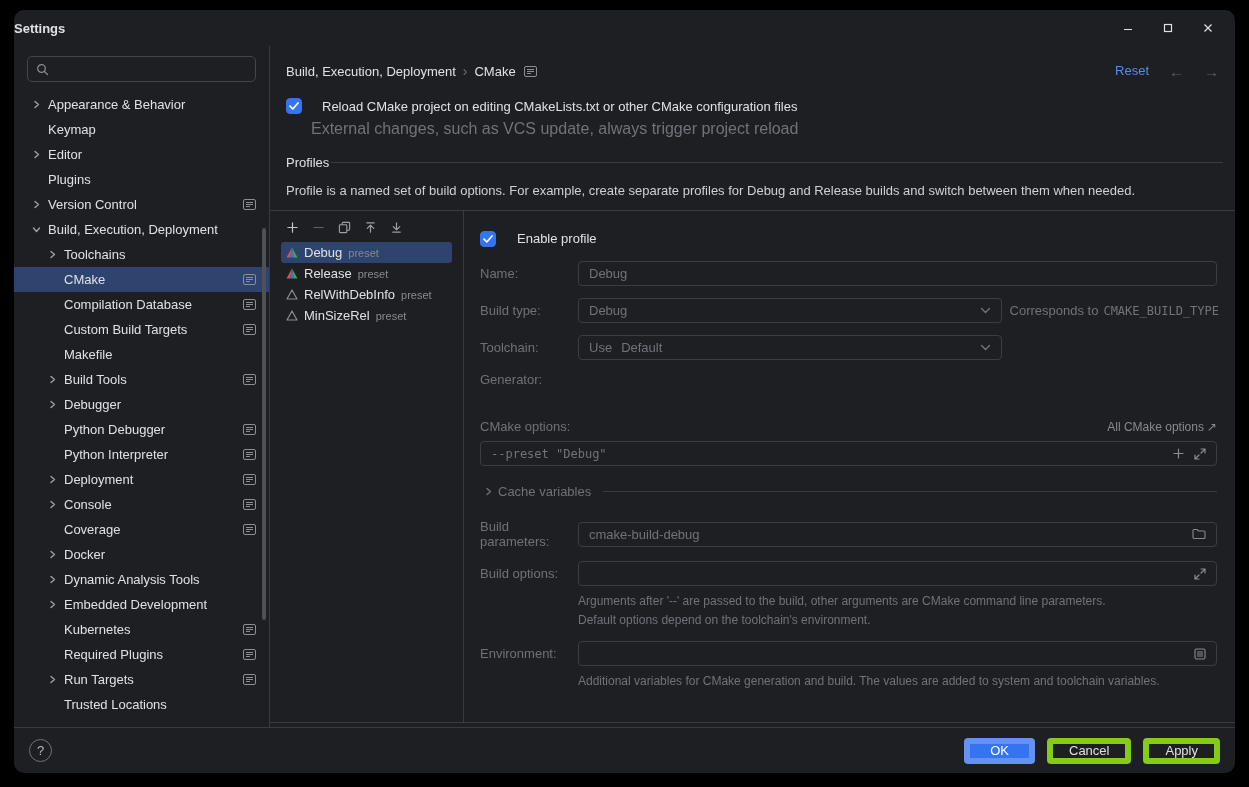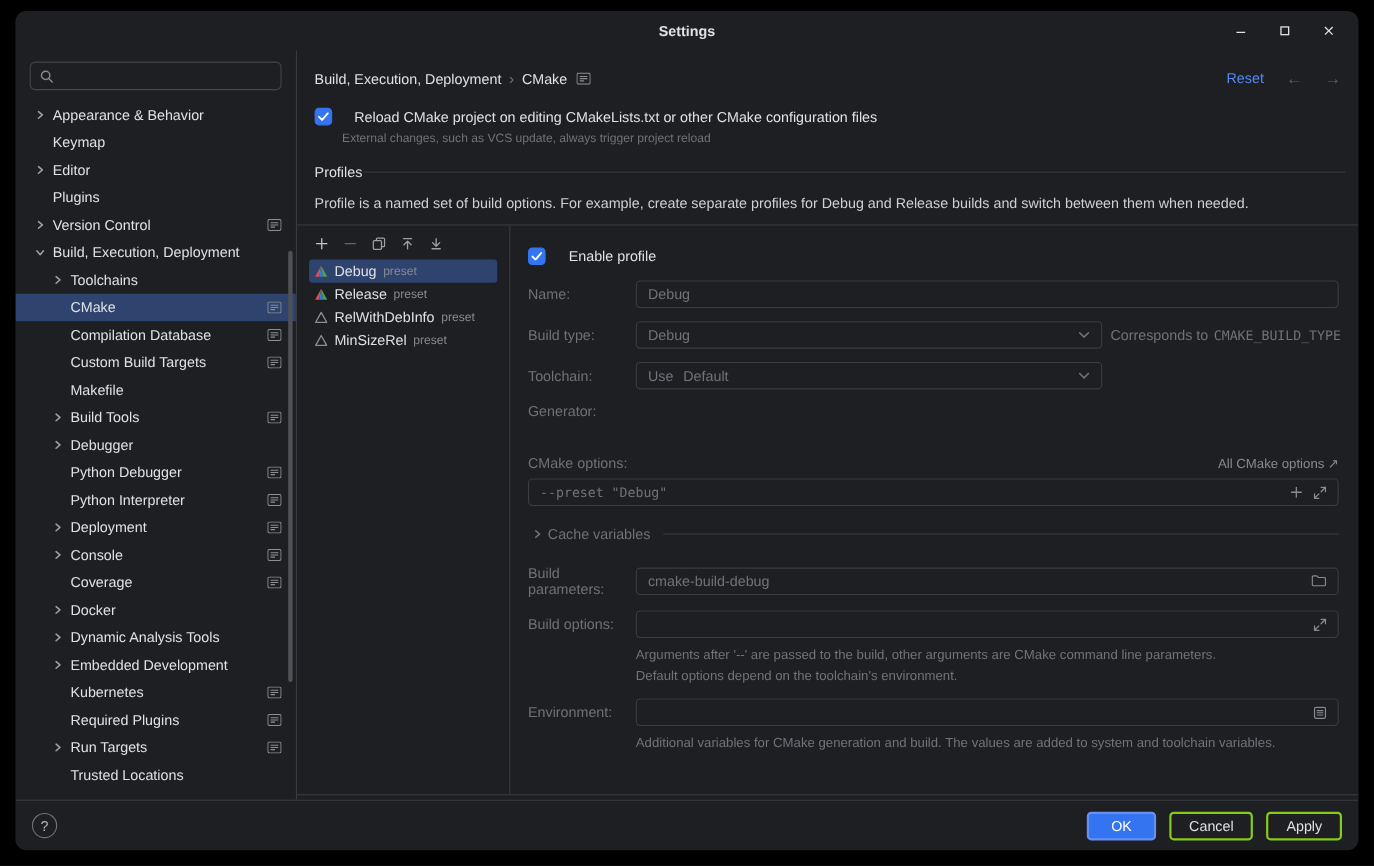--- a/index.html
+++ b/index.html
@@ -1,21 +1,21 @@
 <!DOCTYPE html>
 <html><head>
 <meta charset="utf-8">
 <style>
   *{box-sizing:border-box;margin:0;padding:0}
   html,body{width:1249px;height:787px}
   body{background:#000;font-family:"Liberation Sans","DejaVu Sans",sans-serif;position:relative;overflow:hidden;color:#dfe1e5}
   svg{display:block}
   .window{position:absolute;left:14px;top:10px;width:1221px;height:763px;background:#1e1f22;border-radius:10px;display:flex;flex-direction:column;overflow:hidden}
   
-  .titlebar{flex:0 0 36px;display:flex;align-items:center;justify-content:center;position:relative}
+  .titlebar{flex:0 0 36px;display:flex;align-items:center;position:relative}
   .title{font-size:13px;font-weight:bold;color:#dfe1e5}
   .win-controls{position:absolute;right:20px;top:0;height:100%;display:flex;align-items:center;gap:26px}
   .wc{width:14px;height:14px;display:flex;align-items:center;justify-content:center}
   
   .content{flex:1;display:flex;min-height:0}
   .sidebar{flex:0 0 256px;width:256px;border-right:1px solid #393b40;position:relative;padding-top:10px;overflow:hidden}
   .searchbox{margin:0 13px 10px;height:26px;border:1px solid #43454a;border-radius:5px;display:flex;align-items:center;padding:0 8px;gap:6px;background:#1e1f22}
   .searchbox input{background:transparent;border:none;outline:none;color:#dfe1e5;font-size:13px;width:100%;font-family:inherit}
   .tree{font-size:13px}
   .tree-item{height:25px;display:flex;align-items:center;cursor:default}
@@ -29,21 +29,21 @@
   .scrollthumb{position:absolute;right:3px;top:182px;width:4px;height:392px;background:#4e5157;border-radius:2px}
   
   .main{flex:1;display:flex;flex-direction:column;min-width:0}
   .crumb-row{display:flex;align-items:center;padding:14px 16px 0;height:36px;font-size:13px}
   .crumb-sep{color:#6f737a;margin:0 7px;font-size:14px}
   .crumb-badge{margin-left:8px;display:flex;align-items:center}
   .crumb-actions{margin-left:auto;display:flex;gap:20px}
   .reset-link{color:#548af7;font-size:13px;cursor:default}
   .nav-arrow{color:#5d6167;font-size:15px}
   .reload-row{display:flex;align-items:center;gap:20px;padding:0 16px;margin-top:16px;font-size:13px}
-  .reload-hint{padding:0 16px 0 41px;margin-top:6px;color:#6f737a;font-size:11px}
+  .reload-hint{padding:0 16px 0 41px;margin-top:6px;color:#6f737a;font-size:16px}
   .profiles-head{display:flex;align-items:center;gap:2px;padding:0 12px 0 16px;margin-top:17px;font-size:13px}
   .hline{flex:1;height:1px;background:#393b40}
   .profiles-desc{padding:0 16px;margin-top:13px;font-size:13px;color:#ced0d6}
   
   .panel{margin-top:12px;margin-bottom:4px;border-top:1px solid #393b40;border-bottom:1px solid #393b40;flex:1;display:flex;min-height:0}
   .plist{flex:0 0 194px;width:194px;border-right:1px solid #393b40;display:flex;flex-direction:column}
   .plist-toolbar{display:flex;align-items:center;gap:12px;padding:9px 0 8px 15px}
   .icon-btn{width:14px;height:14px;display:flex;align-items:center;justify-content:center;cursor:default}
   .profile-item{height:21px;display:flex;align-items:center;margin:0 11px;padding:0 5px;border-radius:3px;gap:6px;font-size:13px;white-space:nowrap;cursor:default}
   .profile-item.selected{background:#2e436e}
@@ -71,21 +71,21 @@
   .opt-head{display:flex;align-items:center;margin-top:32px;width:737px}
   .link-gray{margin-left:auto;color:#868a91;font-size:12px;display:flex;align-items:center;gap:3px;cursor:default}
   .cache-row{display:flex;align-items:center;gap:2px;margin-top:18px;color:#6e7277;width:737px}
   .cache-row .hline{margin-left:10px}
   .form-hint{margin:6px 0 0 98px;color:#6f737a;font-size:12px;line-height:1.55;white-space:pre-line;max-width:600px}
   .mt20{margin-top:20px}
   
   .footer{flex:0 0 46px;border-top:1px solid #393b40;display:flex;align-items:center;padding:0 15px}
   .help-btn{width:23px;height:23px;border-radius:50%;border:1px solid #6f737a;color:#b4b8bf;display:flex;align-items:center;justify-content:center;font-size:13px;cursor:default}
   .btns{margin-left:auto;display:flex;align-items:center;gap:12px}
-  .btn{height:26px;border-radius:4px;font-size:13px;padding:0 16px;display:flex;align-items:center;border:2px solid #84cc16;color:#dfe1e5;background:transparent;cursor:default}
+  .btn{height:26px;border-radius:4px;font-size:13px;padding:0 16px;display:flex;align-items:center;border:6px solid #84cc16;color:#dfe1e5;background:transparent;cursor:default}
   .btn.primary{background:#3574f0;border-color:#6592f2;color:#fff;padding:0 20px}
 </style>
 </head>
 <body>
 
 <div class="window">
 
   <div class="titlebar">
     <span class="title">Settings</span>
     <div class="win-controls">

